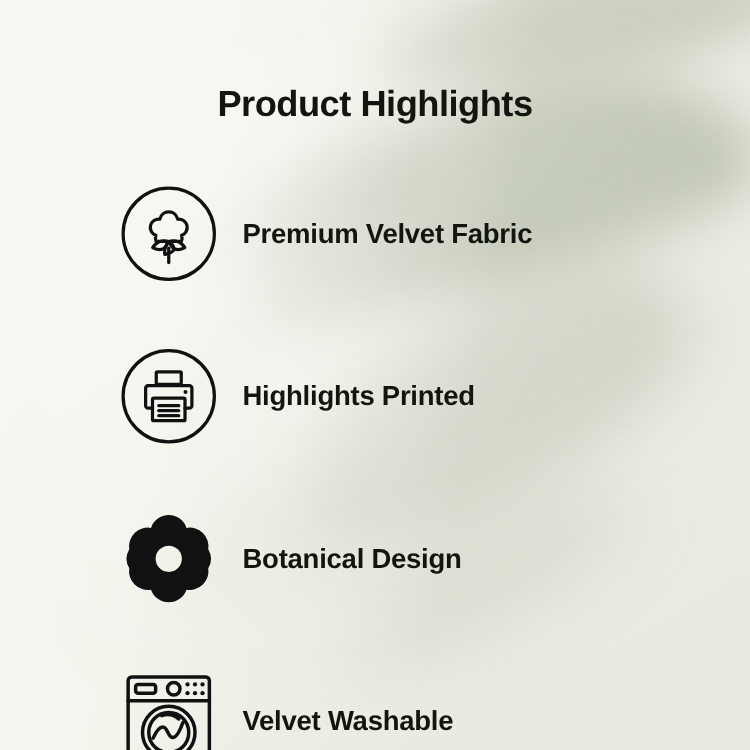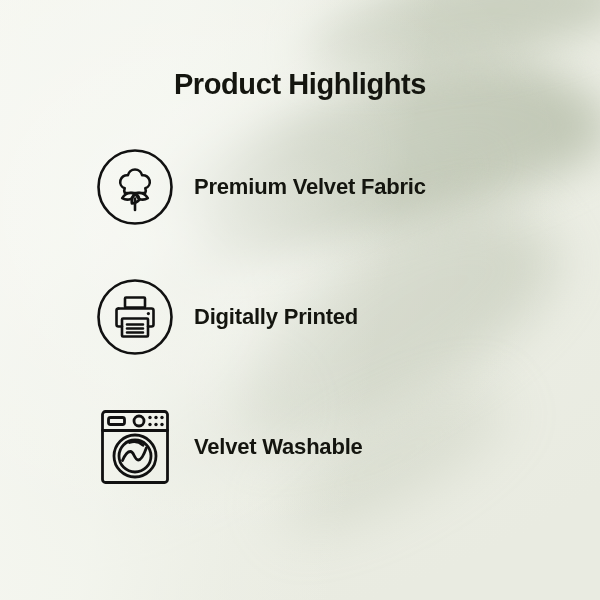--- a/index.html
+++ b/index.html
@@ -254,23 +254,53 @@
           <svg width="78" height="78" viewBox="0 0 78 78" fill="none" stroke="#111111" stroke-width="2.6" stroke-linecap="round" stroke-linejoin="round">
             <circle cx="39" cy="39" r="36.5"></circle>
             <rect x="29" y="19.5" width="20" height="10" rx="1"></rect>
             <path d="M22.5 30.5h33c1.1 0 2 .9 2 2v14c0 1.1-.9 2-2 2H52"></path>
             <path d="M26 48.5h-3.5c-1.1 0-2-.9-2-2v-14c0-1.1.9-2 2-2"></path>
             <rect x="26" y="40.5" width="26" height="18" rx="1"></rect>
             <path d="M31 46.5h16M31 50.5h16M31 54.5h16"></path>
             <circle cx="52.4" cy="35.6" r="1.6" fill="#111111" stroke="none"></circle>
           </svg>
         </div>
-        <div class="feature-label">Digitally Printed</div>
+        <div class="feature-label">Highlights Printed</div>
       </div>
 
+      <div class="feature-row">
+        <div class="feature-icon">
+          <svg width="78" height="78" viewBox="0 0 78 78">
+            <g fill="#111111">
+              <path fill-rule="evenodd" d="
+                M39 4
+                a15 15 0 0 1 14.2 10.3
+                A15 15 0 0 1 70.6 31.4
+                A15 15 0 0 1 70.6 46.6
+                A15 15 0 0 1 53.2 63.7
+                A15 15 0 0 1 24.8 63.7
+                A15 15 0 0 1 7.4 46.6
+                A15 15 0 0 1 7.4 31.4
+                A15 15 0 0 1 24.8 14.3
+                A15 15 0 0 1 39 4
+                Z"></path>
+            </g>
+            <g fill="#111111">
+              <circle cx="39" cy="21" r="14"></circle>
+              <circle cx="24.2" cy="31.7" r="14"></circle>
+              <circle cx="53.8" cy="31.7" r="14"></circle>
+              <circle cx="29.9" cy="49.1" r="14"></circle>
+              <circle cx="48.1" cy="49.1" r="14"></circle>
+              <circle cx="39" cy="57" r="13"></circle>
+            </g>
+            <circle cx="39" cy="39" r="10.5" fill="#f1f2ea"></circle>
+          </svg>
+        </div>
+        <div class="feature-label">Botanical Design</div>
+      </div>
 
       <div class="feature-row">
         <div class="feature-icon">
           <svg width="78" height="78" viewBox="0 0 78 78" fill="none" stroke="#111111" stroke-width="2.8" stroke-linecap="round" stroke-linejoin="round">
             <rect x="6.5" y="3.5" width="65" height="71" rx="3"></rect>
             <path d="M6.5 22.5h65"></path>
             <rect x="12.5" y="9.5" width="16" height="7" rx="2"></rect>
             <circle cx="43" cy="13" r="5"></circle>
             <g fill="#111111" stroke="none">
               <circle cx="54" cy="9.5" r="1.7"></circle>

